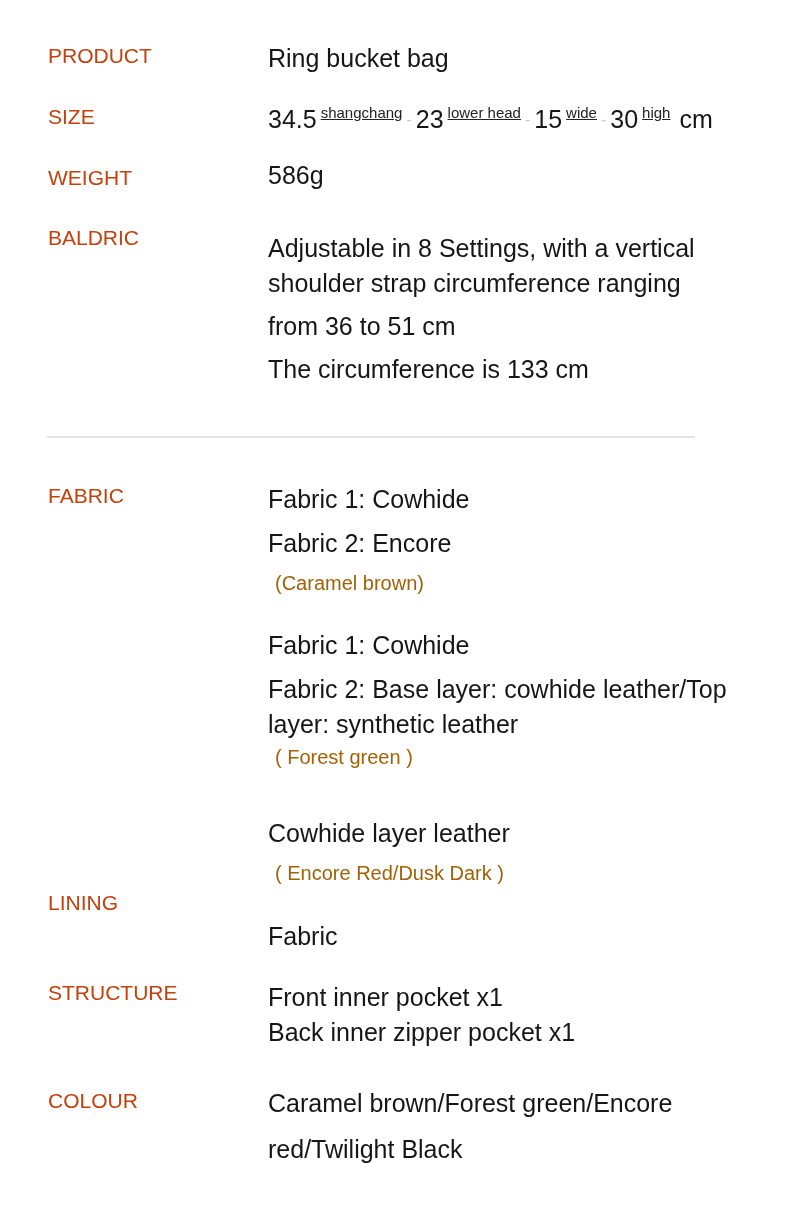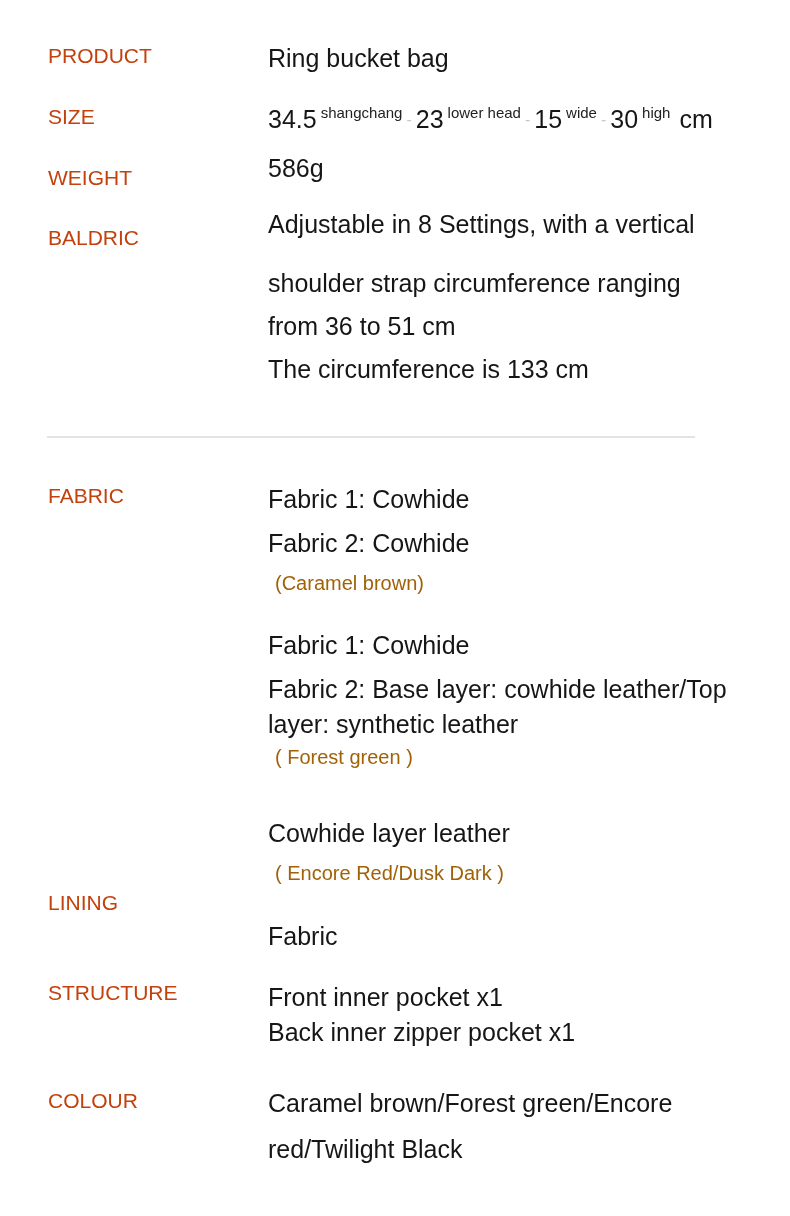--- a/index.html
+++ b/index.html
@@ -13,52 +13,52 @@
       white-space: nowrap;
     }
     .val {
       position: absolute; left: 257px;
       font-size: 25px; color: #161616; white-space: nowrap; margin-left: 11px;
     }
     .note {
       position: absolute; left: 275px;
       font-size: 20px; color: #a16207; white-space: nowrap;
     }
-    .sup { font-size: 15px; position: relative; top: -10px; margin: 0 2px 0 4px; color: #222; }
+    .sup { font-size: 15px; position: relative; top: -10px; margin: 0 2px 0 4px; color: #222; text-decoration: underline; }
     .dash { color: #c8c8c8; font-size: 16px; margin: 0 4px 0 2px; position: relative; top: -3px; }
     .divider {
       position: absolute; left: 47px; top: 436px; width: 648px; height: 2px;
       background: #e3e3e3;
     }
   </style>
 </head>
 <body>
 
 <div class="label" style="top:44px">PRODUCT</div>
 <div class="val" style="top:44px">Ring bucket bag</div>
 
 <div class="label" style="top:105px">SIZE</div>
 <div class="val" style="top:105px">
   <span>34.5</span><span class="sup">shangchang</span><span class="dash">-</span><span>23</span><span class="sup">lower head</span><span class="dash">-</span><span>15</span><span class="sup">wide</span><span class="dash">-</span><span>30</span><span class="sup">high</span> <span>cm</span>
 </div>
 
 <div class="label" style="top:166px">WEIGHT</div>
-<div class="val" style="top:154px">586g</div>
+<div class="val" style="top:161px">586g</div>
 
 <div class="label" style="top:226px">BALDRIC</div>
-<div class="val" style="top:210px">Adjustable in 8 Settings, with a vertical</div>
+<div class="val" style="top:234px">Adjustable in 8 Settings, with a vertical</div>
 <div class="val" style="top:269px">shoulder strap circumference ranging</div>
 <div class="val" style="top:312px">from 36 to 51 cm</div>
 <div class="val" style="top:355px">The circumference is 133 cm</div>
 
 <div class="divider"></div>
 
 <div class="label" style="top:484px">FABRIC</div>
 <div class="val" style="top:485px">Fabric 1: Cowhide</div>
-<div class="val" style="top:529px">Fabric 2: Cowhide</div>
+<div class="val" style="top:529px">Fabric 2: Encore</div>
 <div class="note" style="top:572px">(Caramel brown)</div>
 
 <div class="val" style="top:631px">Fabric 1: Cowhide</div>
 <div class="val" style="top:675px">Fabric 2: Base layer: cowhide leather/Top</div>
 <div class="val" style="top:710px">layer: synthetic leather</div>
 <div class="note" style="top:746px">( Forest green )</div>
 
 <div class="val" style="top:819px">Cowhide layer leather</div>
 <div class="note" style="top:862px">( Encore Red/Dusk Dark )</div>
 

